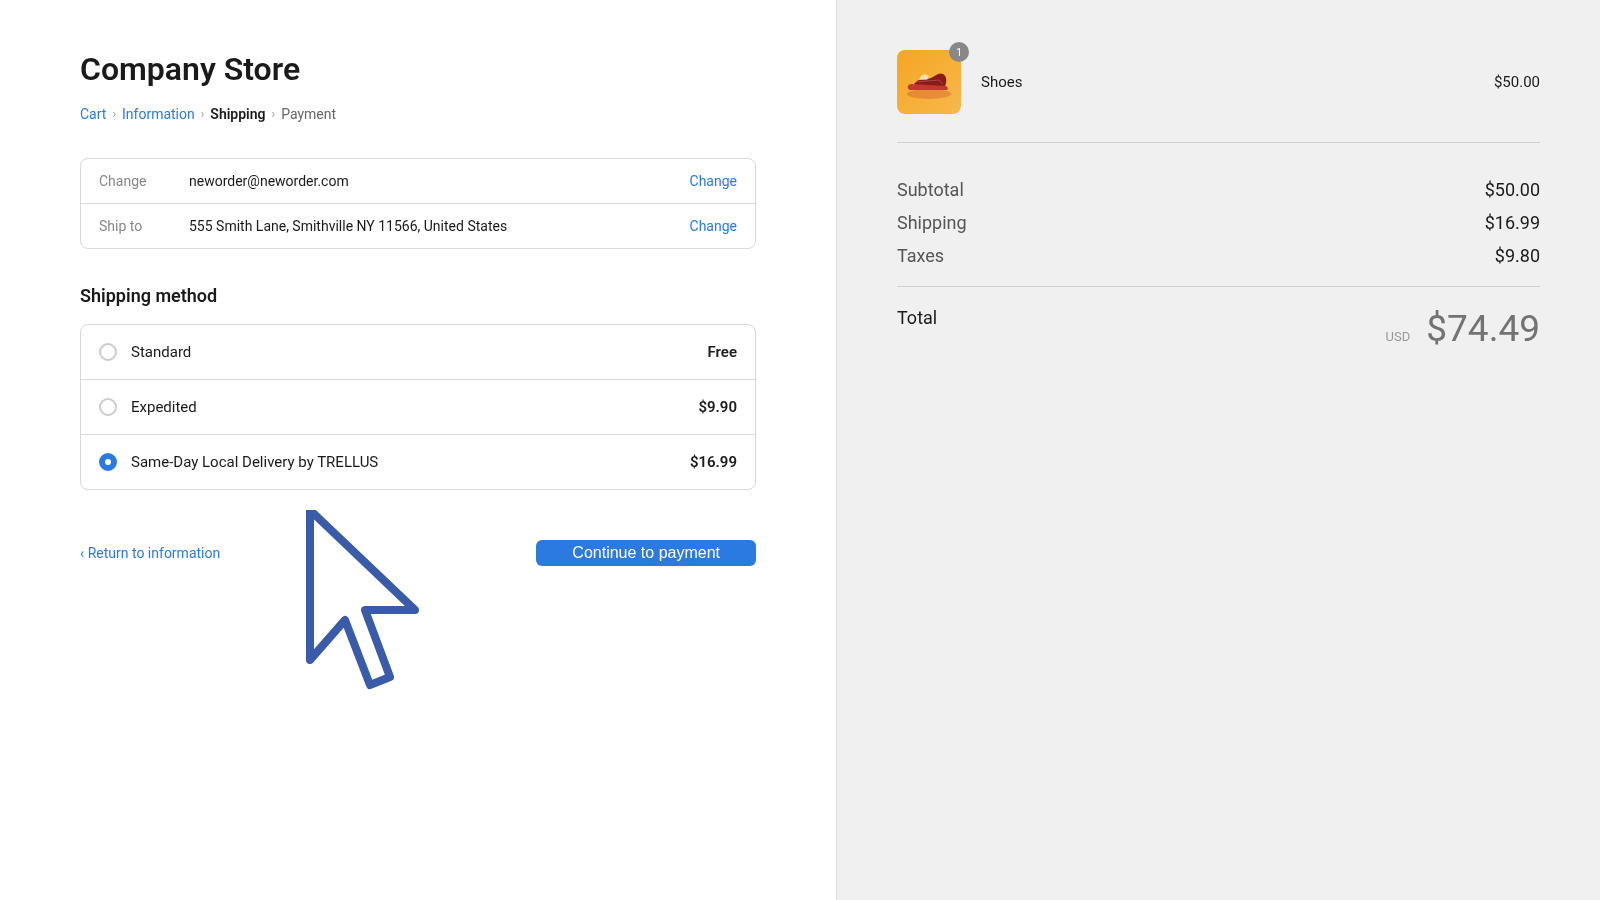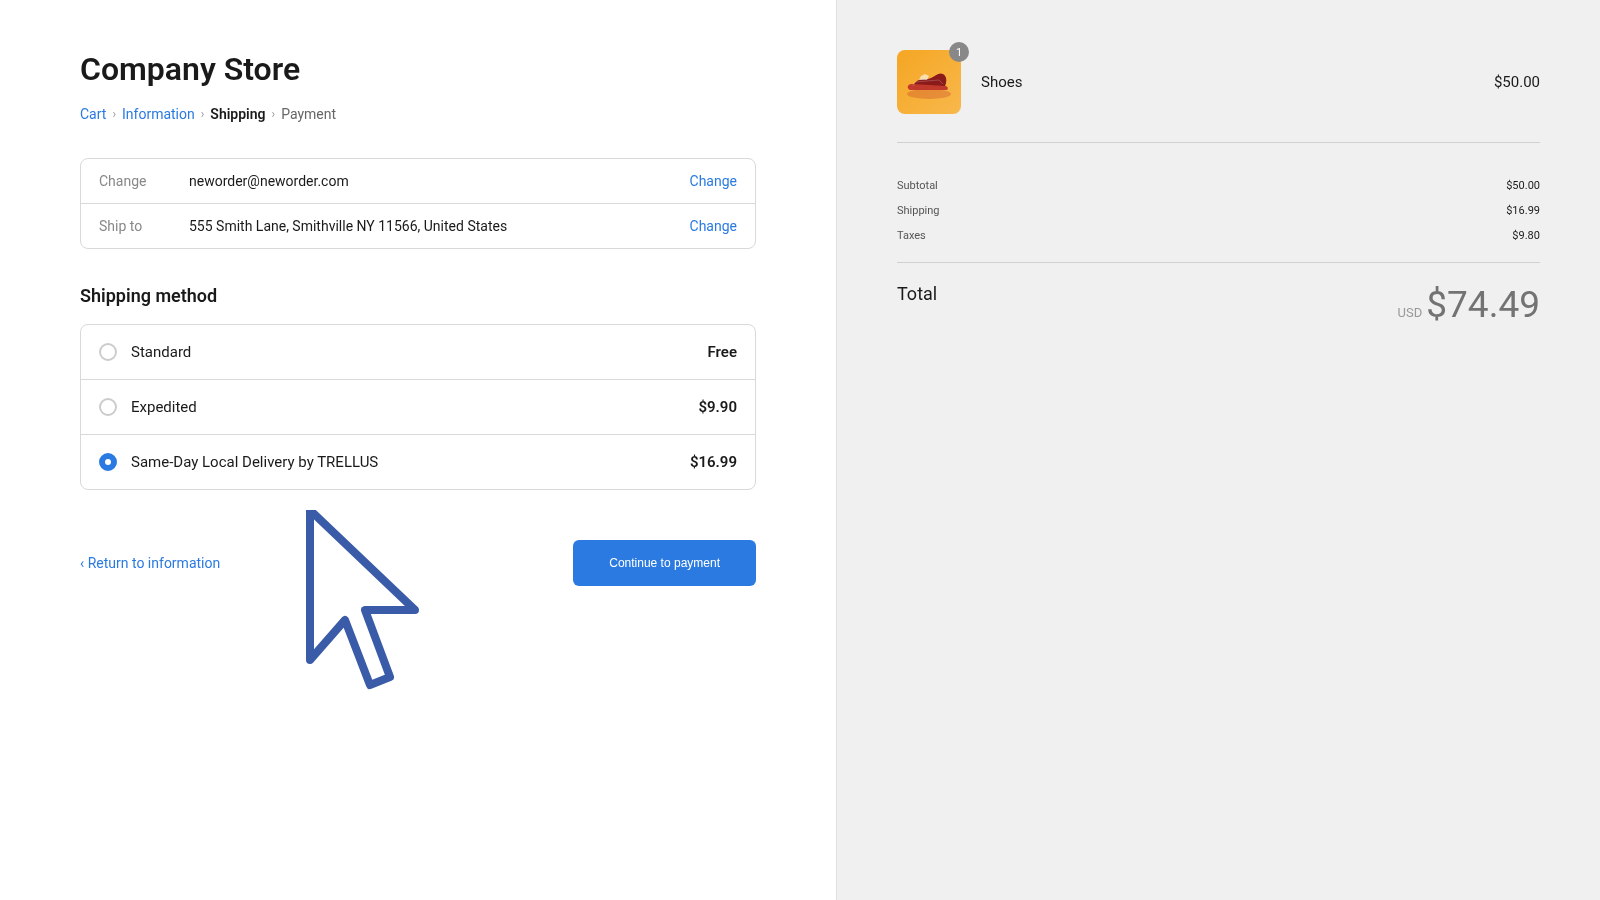--- a/index.html
+++ b/index.html
@@ -153,22 +153,22 @@
       text-decoration: none;
       display: flex;
       align-items: center;
       gap: 4px;
     }
     .continue-btn {
       background: #2a7ae2;
       color: white;
       border: none;
       border-radius: 6px;
-      padding: 16px 36px;
-      font-size: 12px;
+      padding: 4px 36px;
+      font-size: 16px;
       font-weight: 500;
       cursor: pointer;
       margin-left: auto;
     }
 
     
     .arrow-cursor {
       position: absolute;
       left: 210px;
       top: -30px;
@@ -231,21 +231,21 @@
     }
 
     .summary-rows {
       margin-bottom: 20px;
     }
     .summary-row {
       display: flex;
       justify-content: space-between;
       align-items: center;
       margin-bottom: 12px;
-      font-size: 11px;
+      font-size: 18px;
       color: #1a1a1a;
     }
     .summary-row .label { color: #555; }
     .summary-row .value { color: #1a1a1a; }
 
     .total-divider {
       border: none;
       border-top: 1px solid #d0d0d0;
       margin: 20px 0;
     }
@@ -255,21 +255,21 @@
       justify-content: space-between;
       align-items: flex-start;
     }
     .total-label {
       font-size: 18px;
       color: #1a1a1a;
     }
     .total-value-wrap {
       display: flex;
       align-items: baseline;
-      gap: 4px;
+      gap: 16px;
     }
     .total-currency {
       font-size: 13px;
       color: #999;
     }
     .total-amount {
       font-size: 37px;
       font-weight: 400;
       color: #737373;
     }

